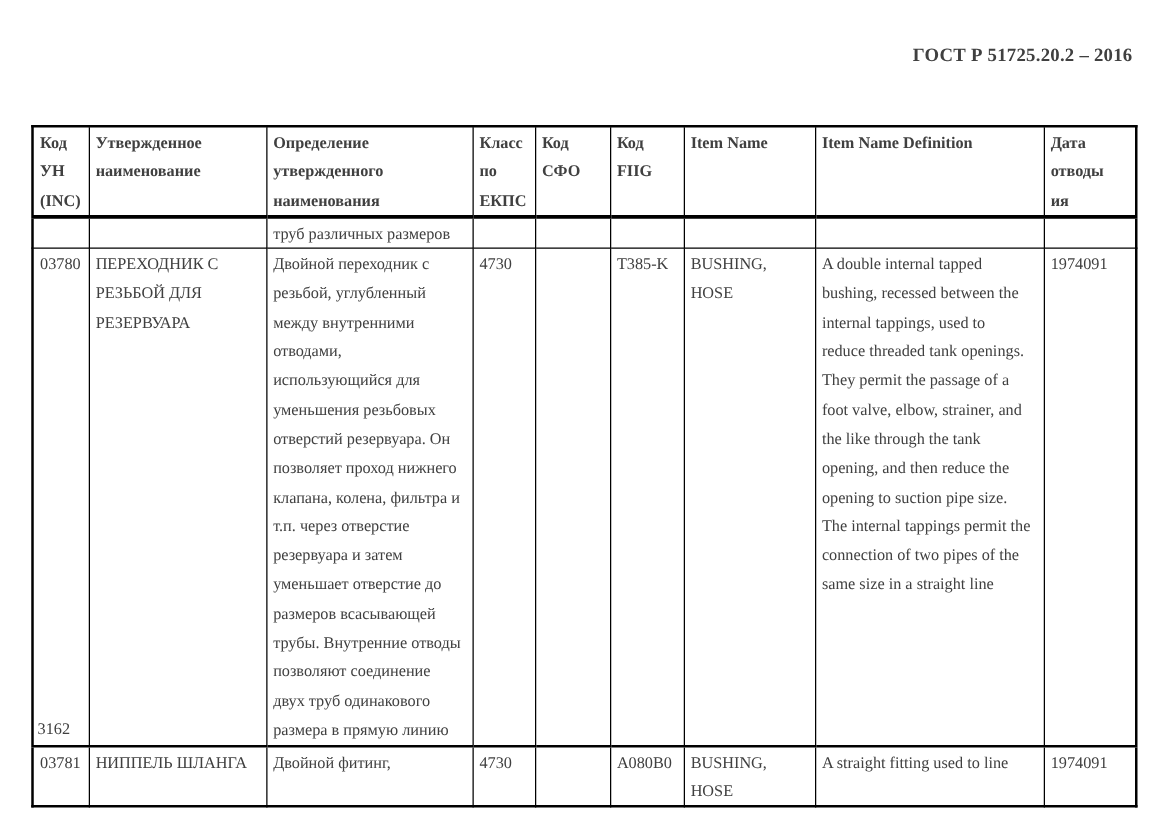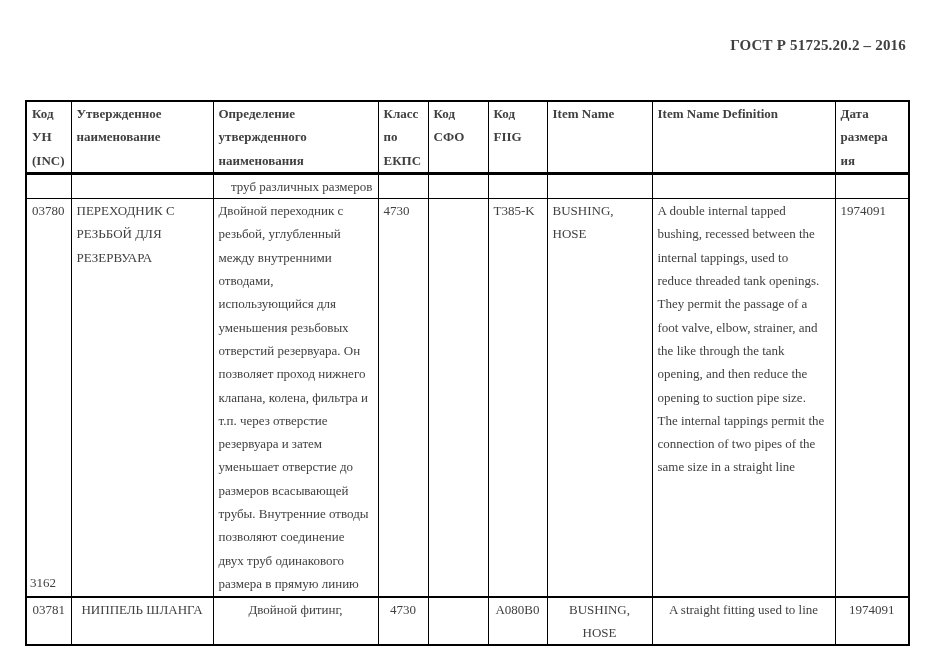--- a/index.html
+++ b/index.html
@@ -44,23 +44,23 @@
     font-size: 13px;
     line-height: 23.3px;
     white-space: pre-line;
     overflow: hidden;
   }
   table.doc-table thead td {
     font-weight: bold;
     border-bottom: 3px solid #000;
   }
   tr.r-head { height: 72px; }
-  tr.r-cont { height: 25px; text-align: right; }
+  tr.r-cont { height: 25px; }
   tr.r-main { height: 398px; }
-  tr.r-last { height: 28px; text-align: center; }
+  tr.r-last { height: 28px; }
   tr.r-last td { border-top: 2px solid #000; }
   .page-number {
     position: absolute;
     left: 30px;
     top: 575px;
     font-size: 13px;
   }
 </style>
 </head>
 <body>
@@ -94,21 +94,21 @@
         <td>Класс
 по
 ЕКПС</td>
         <td>Код
 СФО</td>
         <td>Код
 FIIG</td>
         <td>Item Name</td>
         <td>Item Name Definition</td>
         <td>Дата
-размера
+отводы
 ия</td>
       </tr>
     </thead>
     <tbody>
       <tr class="r-cont">
         <td></td>
         <td></td>
         <td>труб различных размеров</td>
         <td></td>
         <td></td>

